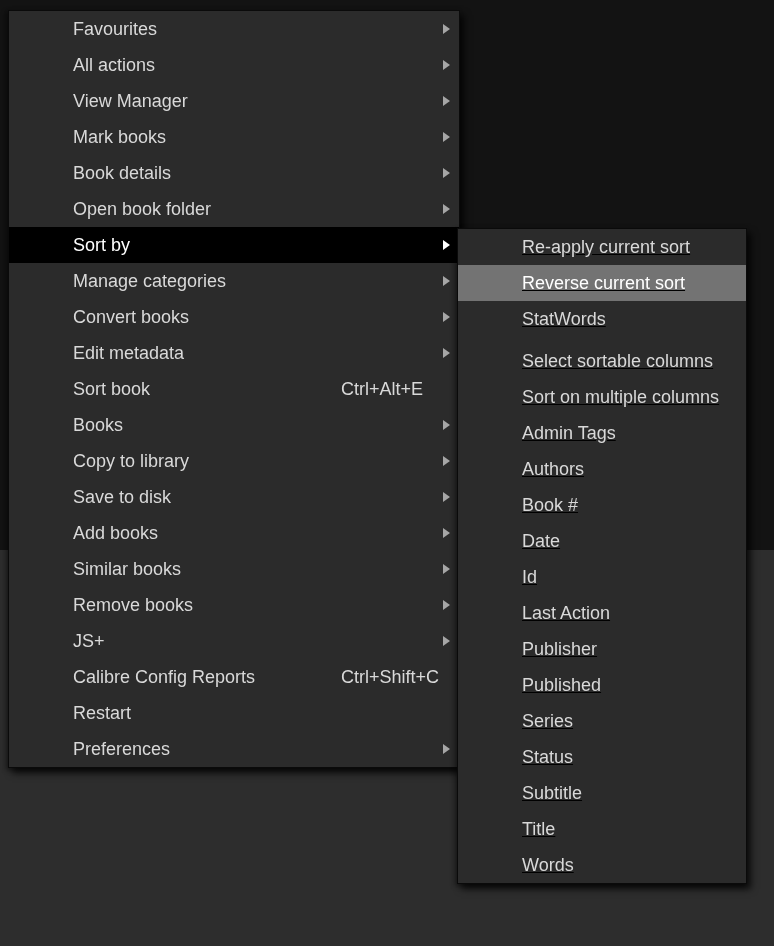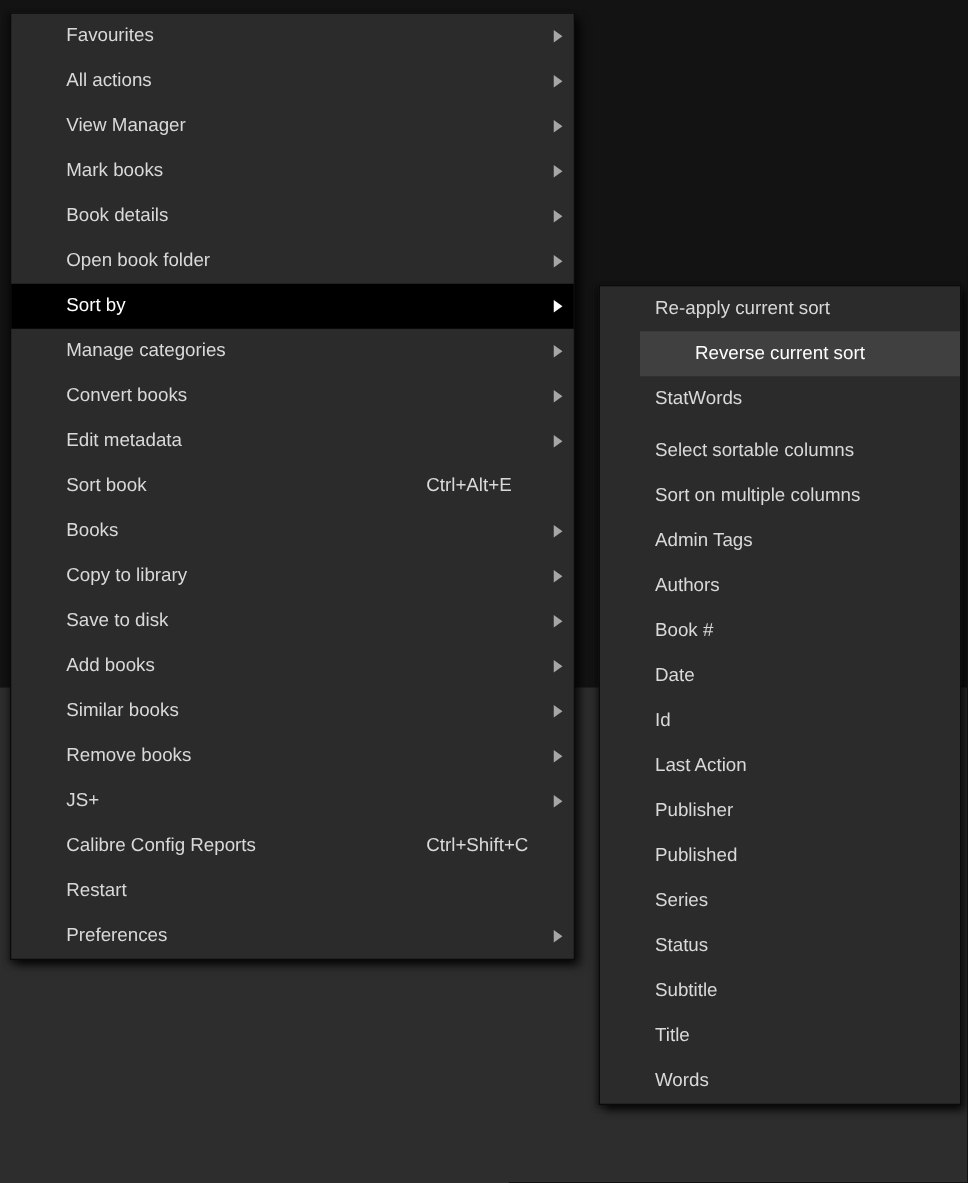--- a/index.html
+++ b/index.html
@@ -29,30 +29,31 @@
     background: #2b2b2b;
     border: 1px solid #0a0a0a;
     box-shadow: 4px 5px 7px rgba(0,0,0,0.75), -2px 2px 5px rgba(0,0,0,0.45);
   }
   #main-menu {
     left: 8px;
     top: 10px;
     width: 452px;
   }
   #sort-submenu {
-    left: 479px;
+    left: 457px;
     top: 228px;
     width: 290px;
+    text-decoration: underline;
   }
   .menu-item {
     position: relative;
     height: 36px;
     line-height: 36px;
-    padding-left: 44px;
-    font-size: 15px;
+    padding-left: 64px;
+    font-size: 18px;
     color: #d9d9d9;
     white-space: nowrap;
     cursor: default;
   }
   .menu-item.selected {
     color: #ffffff;
   }
   .menu-item .label {
     position: relative;
   }
@@ -101,21 +102,21 @@
       <div class="menu-item"><span class="label">Add books</span><span class="submenu-arrow"></span></div>
       <div class="menu-item"><span class="label">Similar books</span><span class="submenu-arrow"></span></div>
       <div class="menu-item"><span class="label">Remove books</span><span class="submenu-arrow"></span></div>
       <div class="menu-item"><span class="label">JS+</span><span class="submenu-arrow"></span></div>
       <div class="menu-item"><span class="label">Calibre Config Reports</span><span class="shortcut">Ctrl+Shift+C</span></div>
       <div class="menu-item"><span class="label">Restart</span></div>
       <div class="menu-item"><span class="label">Preferences</span><span class="submenu-arrow"></span></div>
     </div>
   <div class="menu" id="sort-submenu">
       <div class="menu-item"><span class="label">Re-apply current sort</span></div>
-      <div class="menu-item selected" style="background: #404040; margin-left: 32px;"><span class="label">Reverse current sort</span></div>
+      <div class="menu-item selected" style="background: #737373;"><span class="label">Reverse current sort</span></div>
       <div class="menu-item"><span class="label">StatWords</span></div>
       <div class="menu-gap"></div>
       <div class="menu-item"><span class="label">Select sortable columns</span></div>
       <div class="menu-item"><span class="label">Sort on multiple columns</span></div>
       <div class="menu-item"><span class="label">Admin Tags</span></div>
       <div class="menu-item"><span class="label">Authors</span></div>
       <div class="menu-item"><span class="label">Book #</span></div>
       <div class="menu-item"><span class="label">Date</span></div>
       <div class="menu-item"><span class="label">Id</span></div>
       <div class="menu-item"><span class="label">Last Action</span></div>

